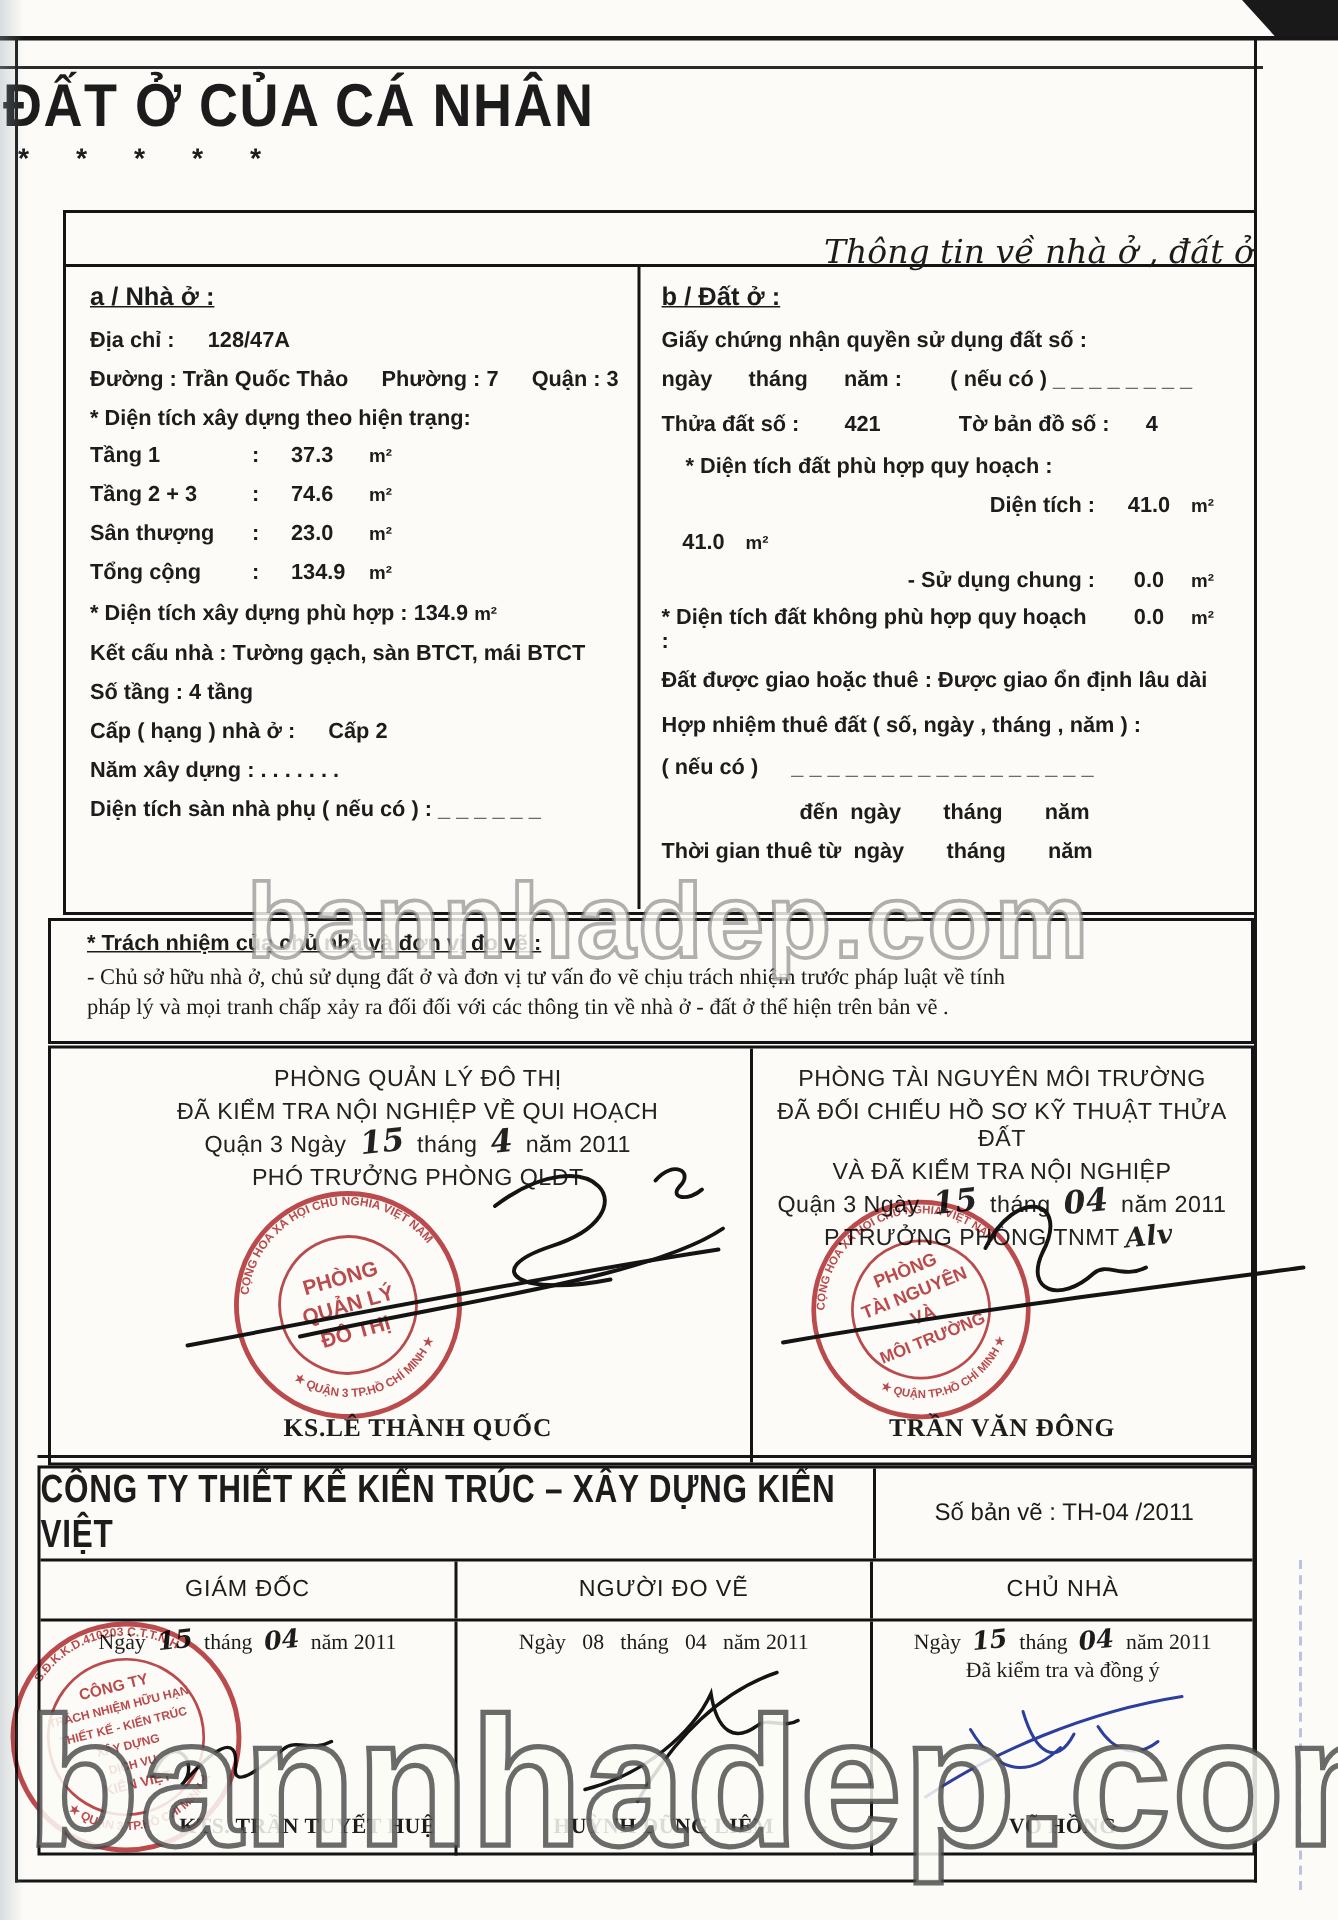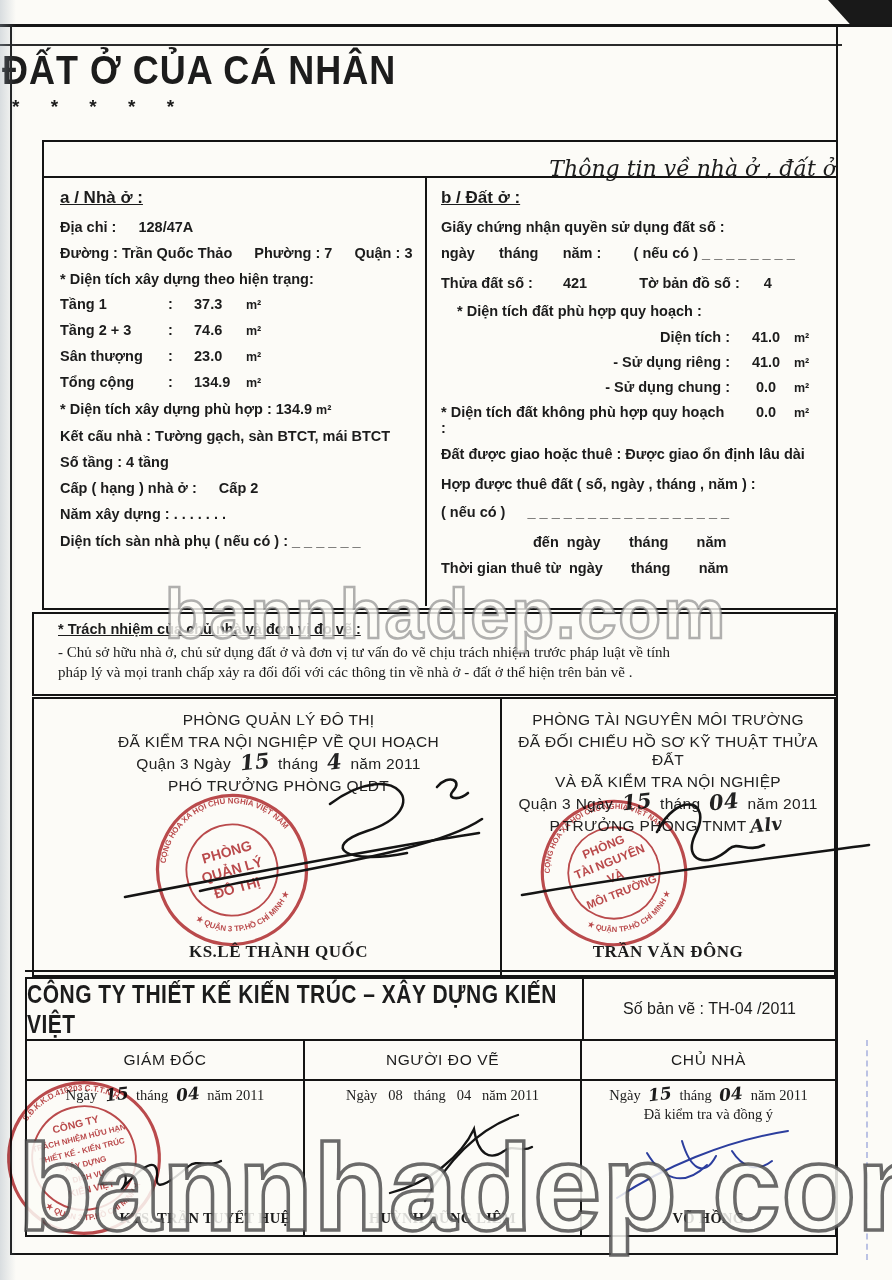--- a/index.html
+++ b/index.html
@@ -190,39 +190,38 @@
         <span class="gap" style="width:16px;"></span>
         <span>4</span>
       </div>
       <div class="frm" style="margin-left:16px;margin-top:10px;">* Diện tích đất phù hợp quy hoạch :</div>
       <div class="land-row">
         <span class="lr-label">Diện tích :</span>
         <span class="lr-val">41.0</span>
         <span class="lr-unit unit">m²</span>
       </div>
       <div class="land-row">
-        <span class="lr-label">- Sử dụng riêng :</span>
         <span class="lr-val">41.0</span>
         <span class="lr-unit unit">m²</span>
       </div>
       <div class="land-row">
         <span class="lr-label">- Sử dụng chung :</span>
         <span class="lr-val">0.0</span>
         <span class="lr-unit unit">m²</span>
       </div>
       <div class="land-row">
         <span class="lr-label left">* Diện tích đất không phù hợp quy hoạch :</span>
         <span class="lr-val">0.0</span>
         <span class="lr-unit unit">m²</span>
       </div>
       <div class="frm">
         <span>Đất được giao hoặc thuê :</span>
         <span>Được giao ổn định lâu dài</span>
       </div>
-      <div class="frm" style="margin-top:12px;">Hợp được thuê đất ( số,  ngày , tháng , năm ) :</div>
+      <div class="frm" style="margin-top:12px;">Hợp nhiệm thuê đất ( số,  ngày , tháng , năm ) :</div>
       <div class="frm" style="margin-top:10px;">
         <span>( nếu có )</span>
         <span class="gap"></span>
         <span class="pre">_ _ _ _ _ _ _ _ _ _ _ _ _ _ _ _ _</span>
       </div>
       <div class="frm pre" style="margin-left:92px;margin-top:12px;">đến  ngày       tháng       năm</div>
       <div class="frm pre">Thời gian thuê từ  ngày       tháng       năm</div>
     </div>
   </div>
 </div>

